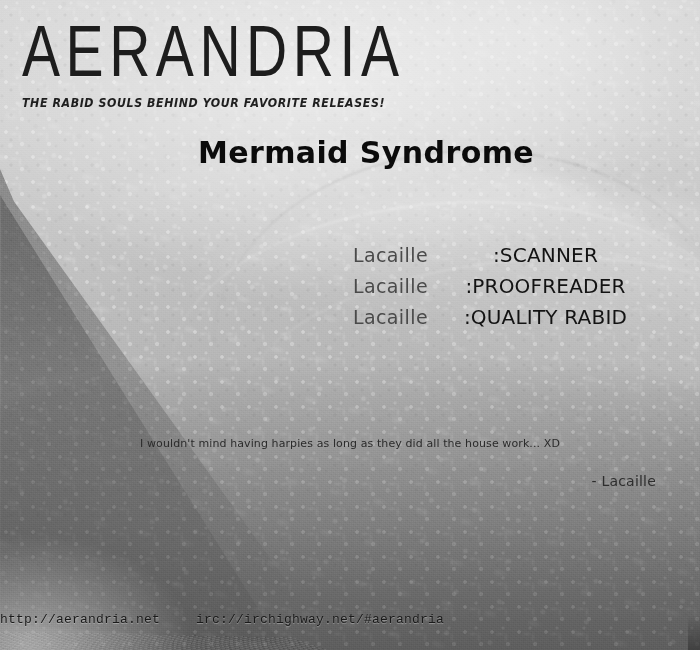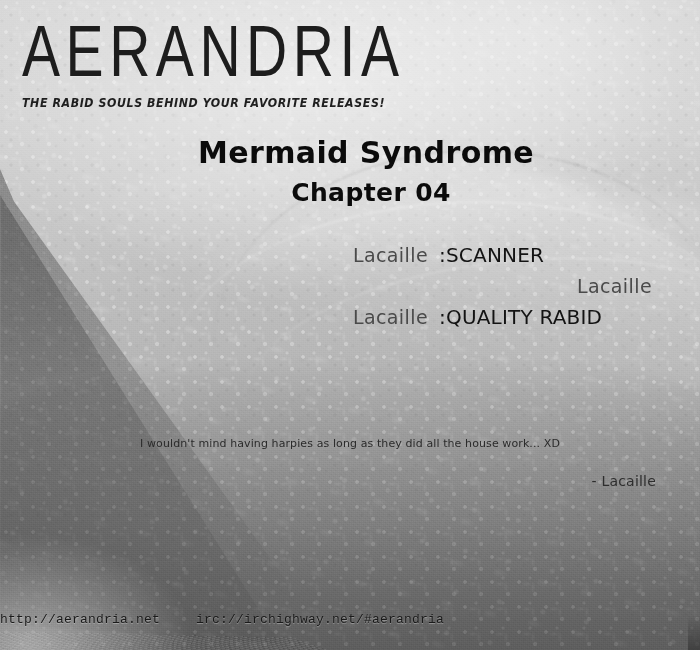--- a/index.html
+++ b/index.html
@@ -212,21 +212,21 @@
     width:auto;
     letter-spacing:.4px;
   }
   .credit-role{
     font-family:"DejaVu Sans", sans-serif;
     font-size:20px;
     color:#131313;
     letter-spacing:.2px;
     margin-left:11px;
     min-width:213px;
-    text-align:left;
+    text-align:center;
   }
 
   
   .quote{
     position:absolute;left:0;right:0;top:437px;text-align:center;
     font-family:"DejaVu Sans", sans-serif;
     font-size:11px;
     color:#2b2b2b;
     letter-spacing:.1px;
   }
@@ -274,30 +274,30 @@
 
   <div class="content">
 
     <div class="logo-block">
       <div class="logo-word">AERANDRIA</div>
       <div class="logo-tag">THE RABID SOULS BEHIND YOUR FAVORITE RELEASES!</div>
     </div>
 
     <div class="title-wrap">
       <div class="title-main">Mermaid Syndrome</div>
-      <div class="title-sub">Chapter 04</div>
     </div>
 
     <div class="credits">
       <div class="credit-row">
         <span class="credit-name">Lacaille</span>
         <span class="credit-role">:SCANNER</span>
       </div>
       <div class="credit-row">
         <span class="credit-name">Lacaille</span>
+        <span class="credit-role">:PROOFREADER</span>
       </div>
       <div class="credit-row">
         <span class="credit-name">Lacaille</span>
         <span class="credit-role">:QUALITY RABID</span>
       </div>
     </div>
 
     <div class="quote">I wouldn't mind having harpies as long as they did all the house work... XD</div>
     <div class="signature">- Lacaille</div>
 

